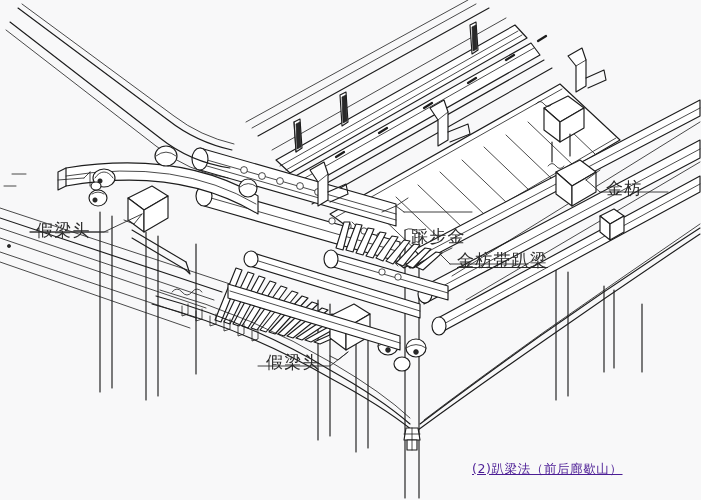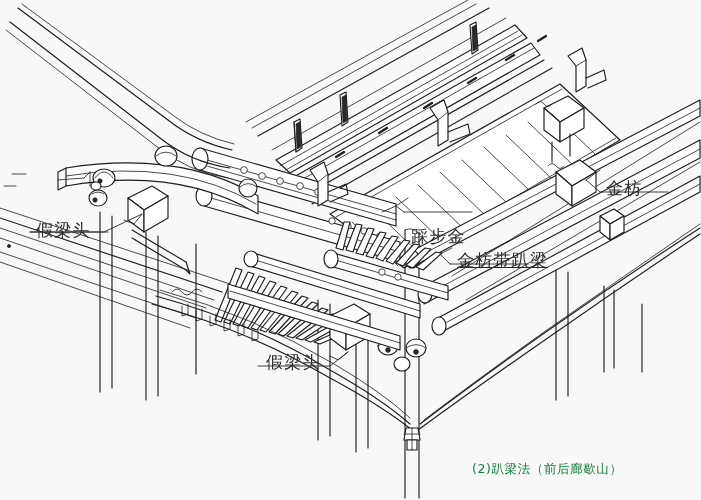--- a/index.html
+++ b/index.html
@@ -25,25 +25,26 @@
     position: absolute;
     color: #2b2b2b;
     font-family: "DejaVu Sans", "Liberation Sans", sans-serif;
     font-size: 17px;
     letter-spacing: 1.2px;
     white-space: nowrap;
     line-height: 1;
   }
   .caption {
     position: absolute;
-    color: #15803d;
+    color: #4c1d95;
     font-family: "DejaVu Sans", "Liberation Sans", sans-serif;
     font-size: 12.5px;
     letter-spacing: 0.6px;
     white-space: nowrap;
+    text-decoration: underline;
   }
   
   #lbl-0 { left: 36px;  top: 222px; }
   #lbl-1 { left: 411px; top: 200px; margin-top: 28px; }
   #lbl-2 { left: 606px; top: 180px; }
   #lbl-3 { left: 457px; top: 252px; text-decoration: underline; }
   #lbl-4 { left: 266px; top: 354px; }
   #cap   { left: 472px; top: 461px; }
 </style>
 </head>

